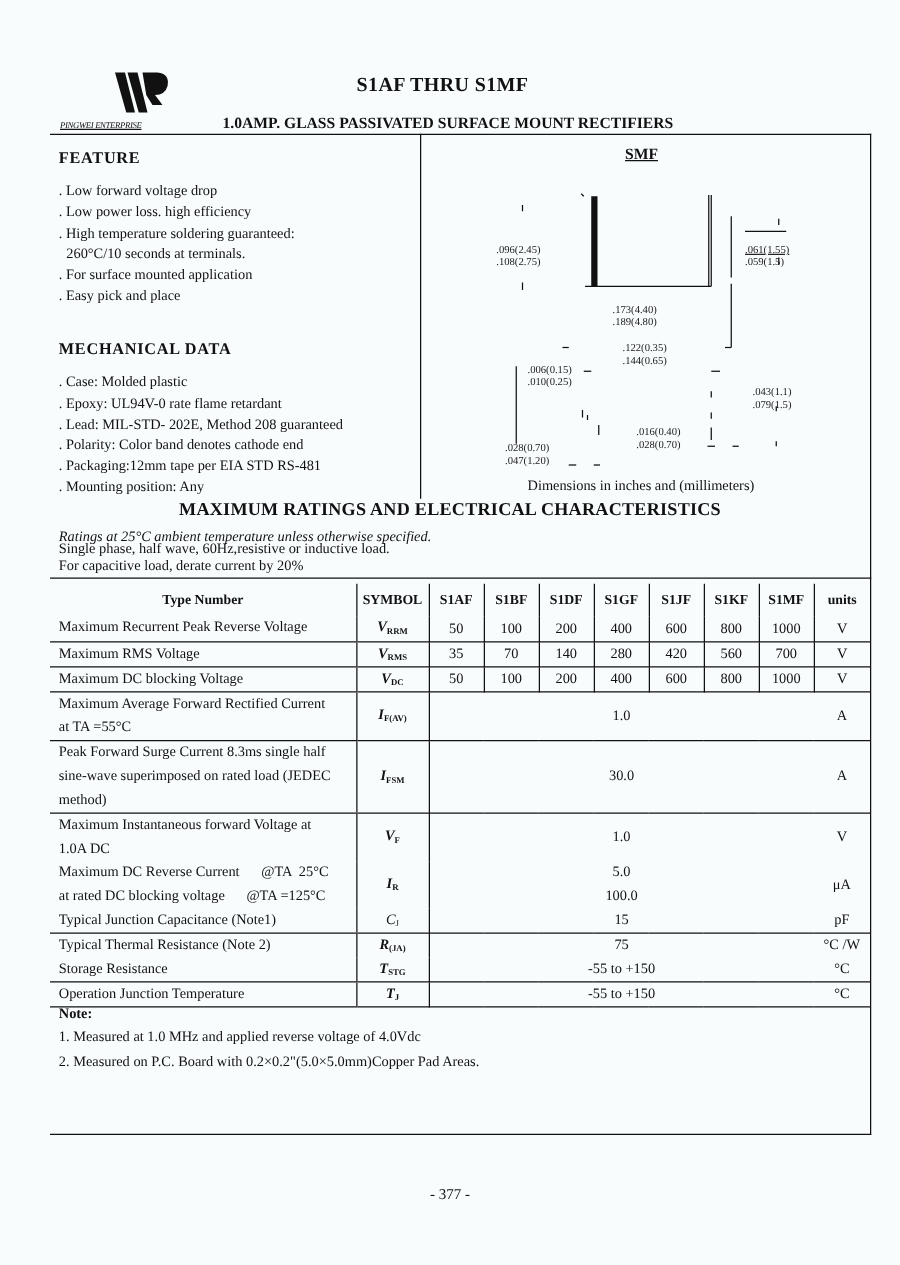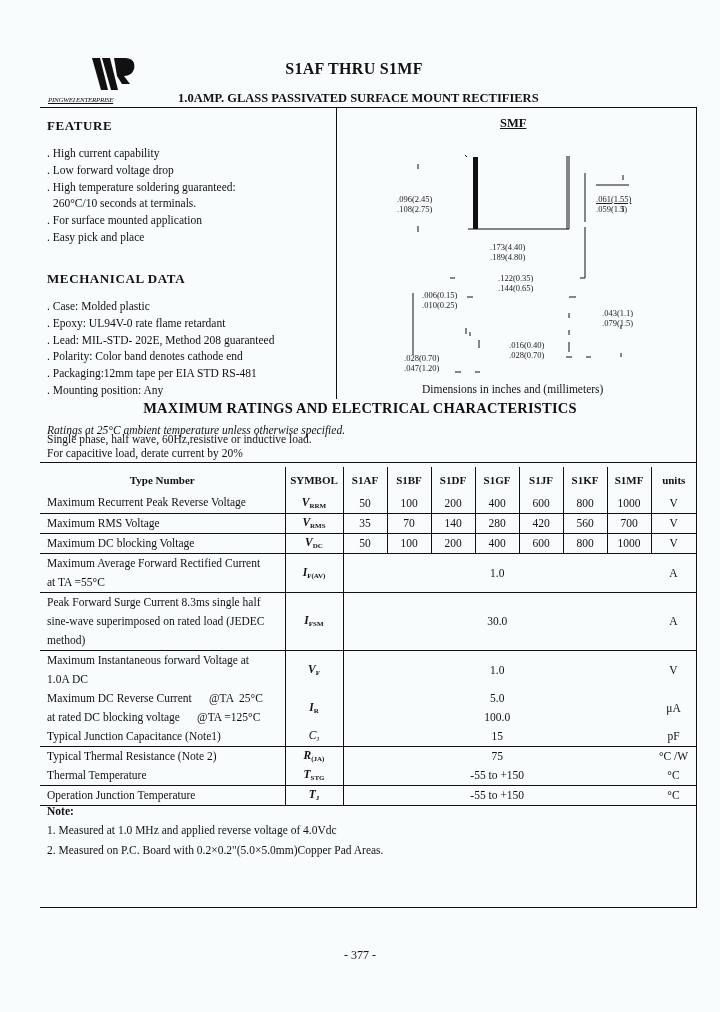--- a/index.html
+++ b/index.html
@@ -44,22 +44,22 @@
 <div class="abs title">S1AF THRU S1MF</div>
 <div class="abs subtitle">1.0AMP. GLASS PASSIVATED SURFACE MOUNT RECTIFIERS</div>
 
 <div class="abs hline" style="left:40px;top:107px;width:657px;"></div>
 <div class="abs vline" style="left:336px;top:107px;height:292px;"></div>
 <div class="abs vline" style="left:696px;top:107px;height:801px;"></div>
 <div class="abs hline" style="left:40px;top:907px;width:657px;"></div>
 
 <div class="abs sec-title" style="left:47px;top:118px;">FEATURE</div>
 <div class="abs flist" style="left:47px;top:145px;">
-  <div>. High current capability</div>
   <div>. Low forward voltage drop</div>
+  <div>. Low power loss. high efficiency</div>
   <div>. High temperature soldering guaranteed:</div>
   <div style="padding-left:6px;">  260°C/10 seconds at terminals.</div>
   <div>. For surface mounted application</div>
   <div>. Easy pick and place</div>
 </div>
 
 <div class="abs sec-title" style="left:47px;top:271px;">MECHANICAL DATA</div>
 <div class="abs flist" style="left:47px;top:298px;">
   <div>. Case: Molded plastic</div>
   <div>. Epoxy: UL94V-0 rate flame retardant</div>
@@ -252,21 +252,21 @@
     <td colspan="7">15</td>
     <td class="unit">pF</td>
   </tr>
   <tr style="height:19px;">
     <td class="desc">Typical Thermal Resistance (Note 2)</td>
     <td class="sym"><span>R</span><sub>(JA)</sub></td>
     <td colspan="7">75</td>
     <td class="unit">°C /W</td>
   </tr>
   <tr class="bb" style="height:19px;">
-    <td class="desc">Thermal Temperature</td>
+    <td class="desc">Storage Resistance</td>
     <td class="sym"><span>T</span><sub>STG</sub></td>
     <td colspan="7">-55 to +150</td>
     <td class="unit">°C</td>
   </tr>
   <tr class="bb" style="height:19px;">
     <td class="desc">Operation Junction Temperature</td>
     <td class="sym"><span>T</span><sub>J</sub></td>
     <td colspan="7">-55 to +150</td>
     <td class="unit">°C</td>
   </tr>

